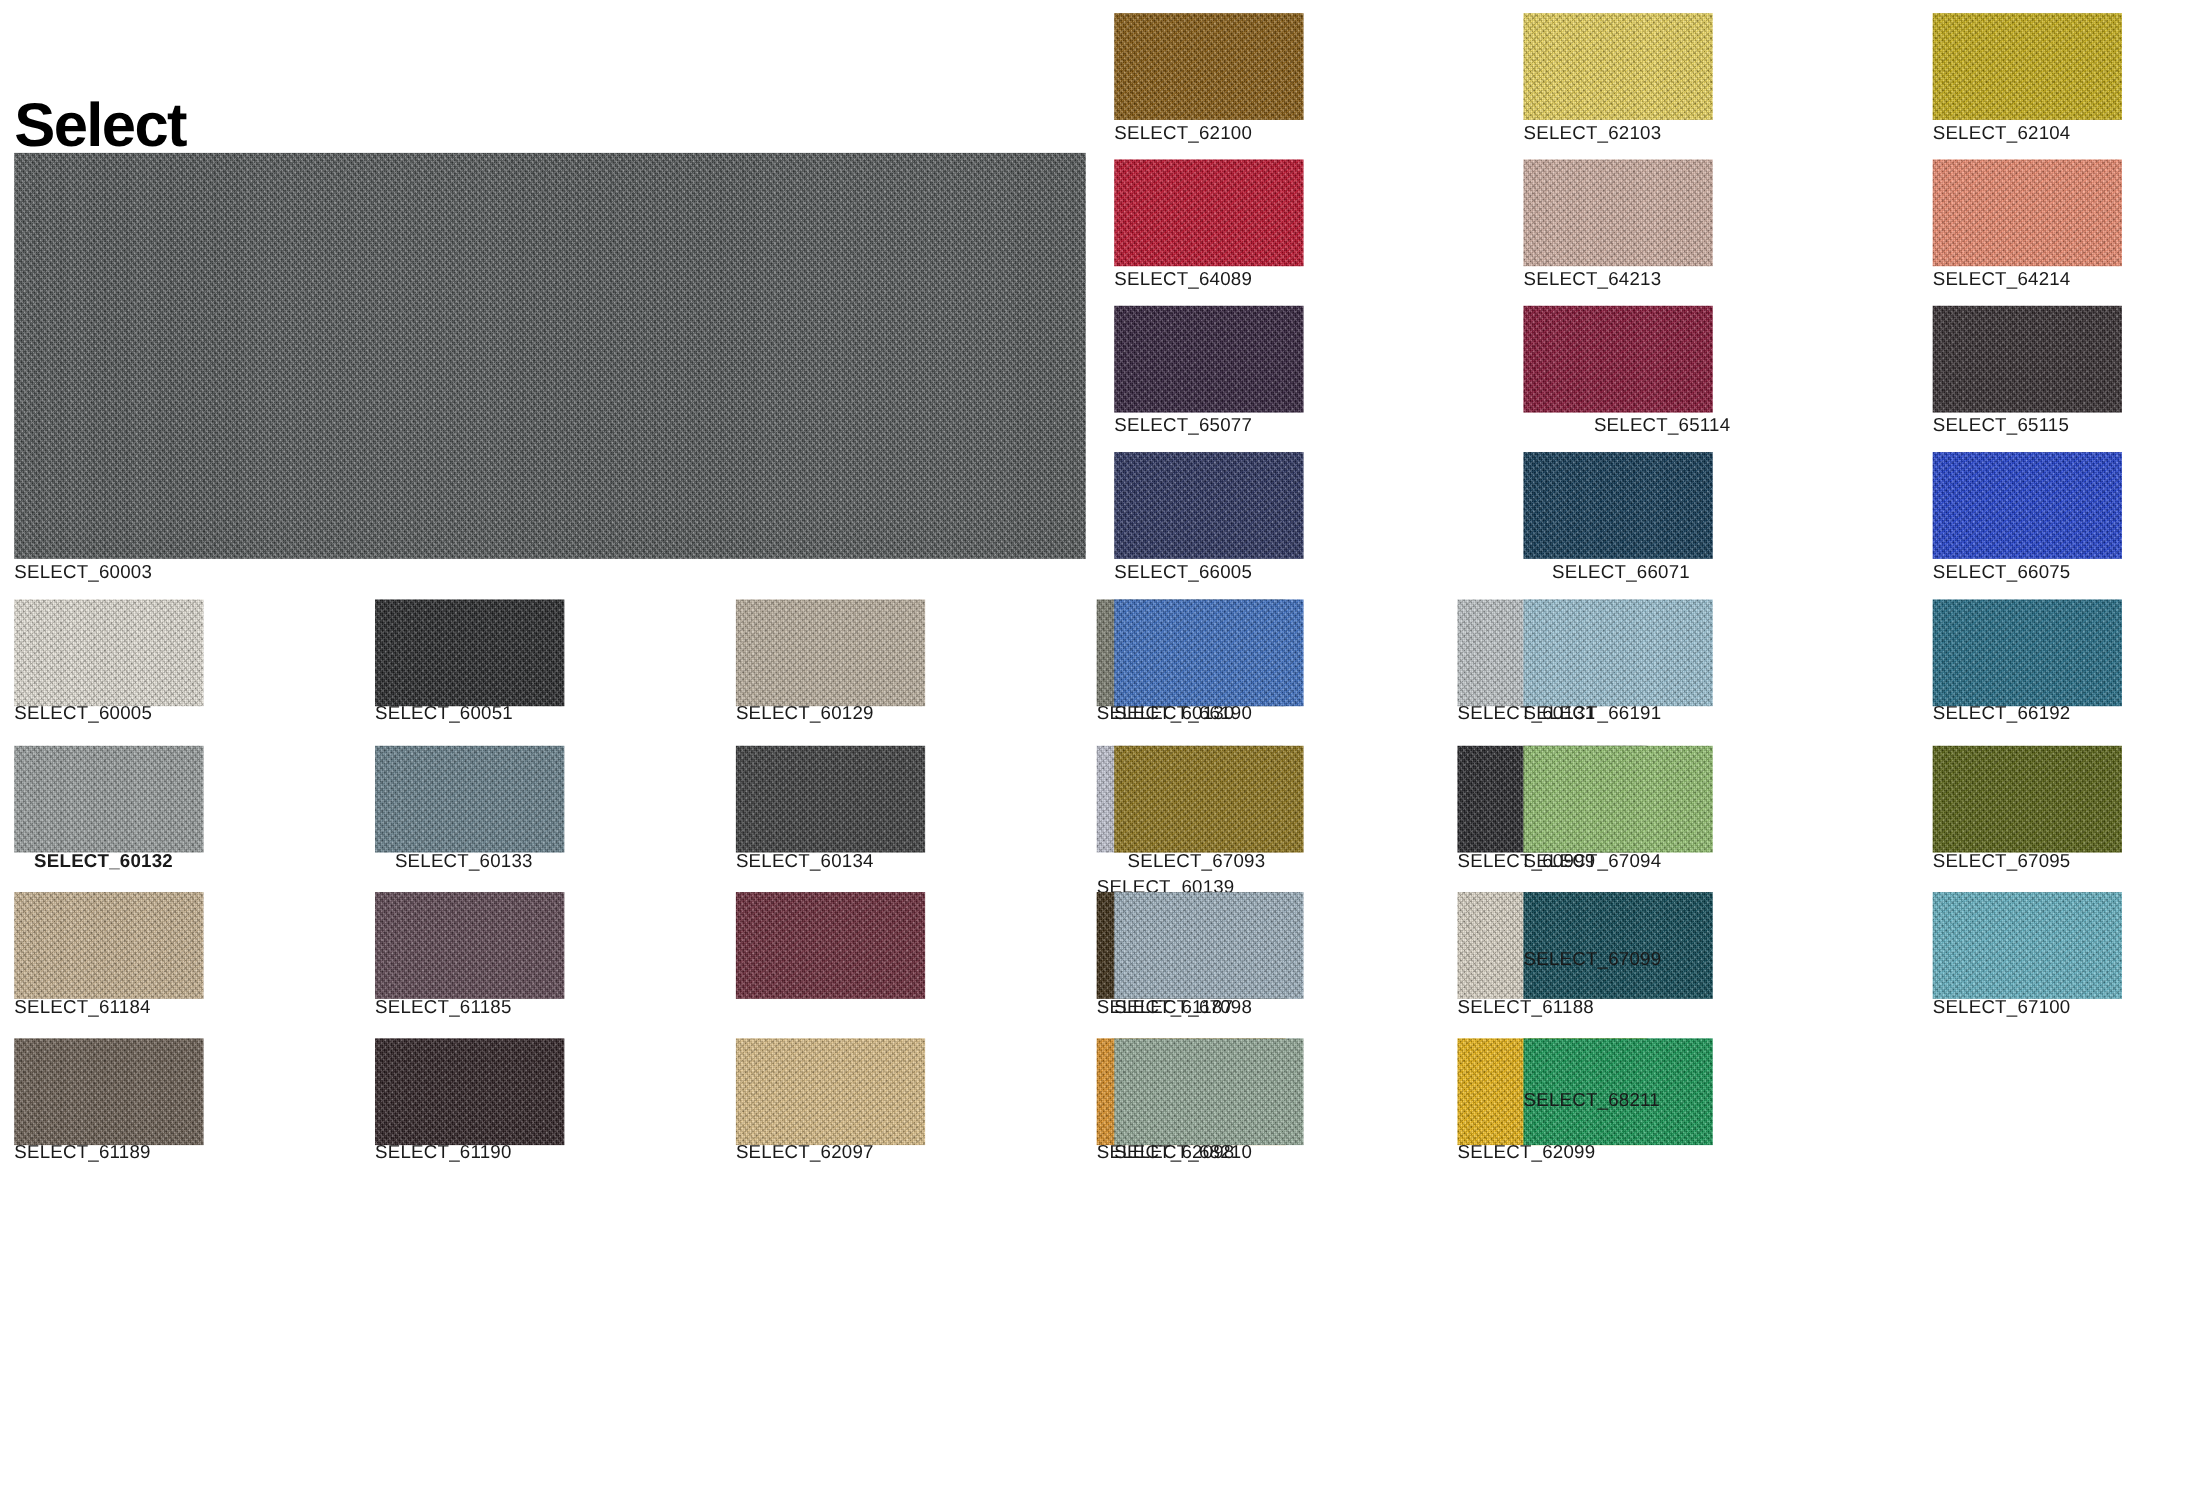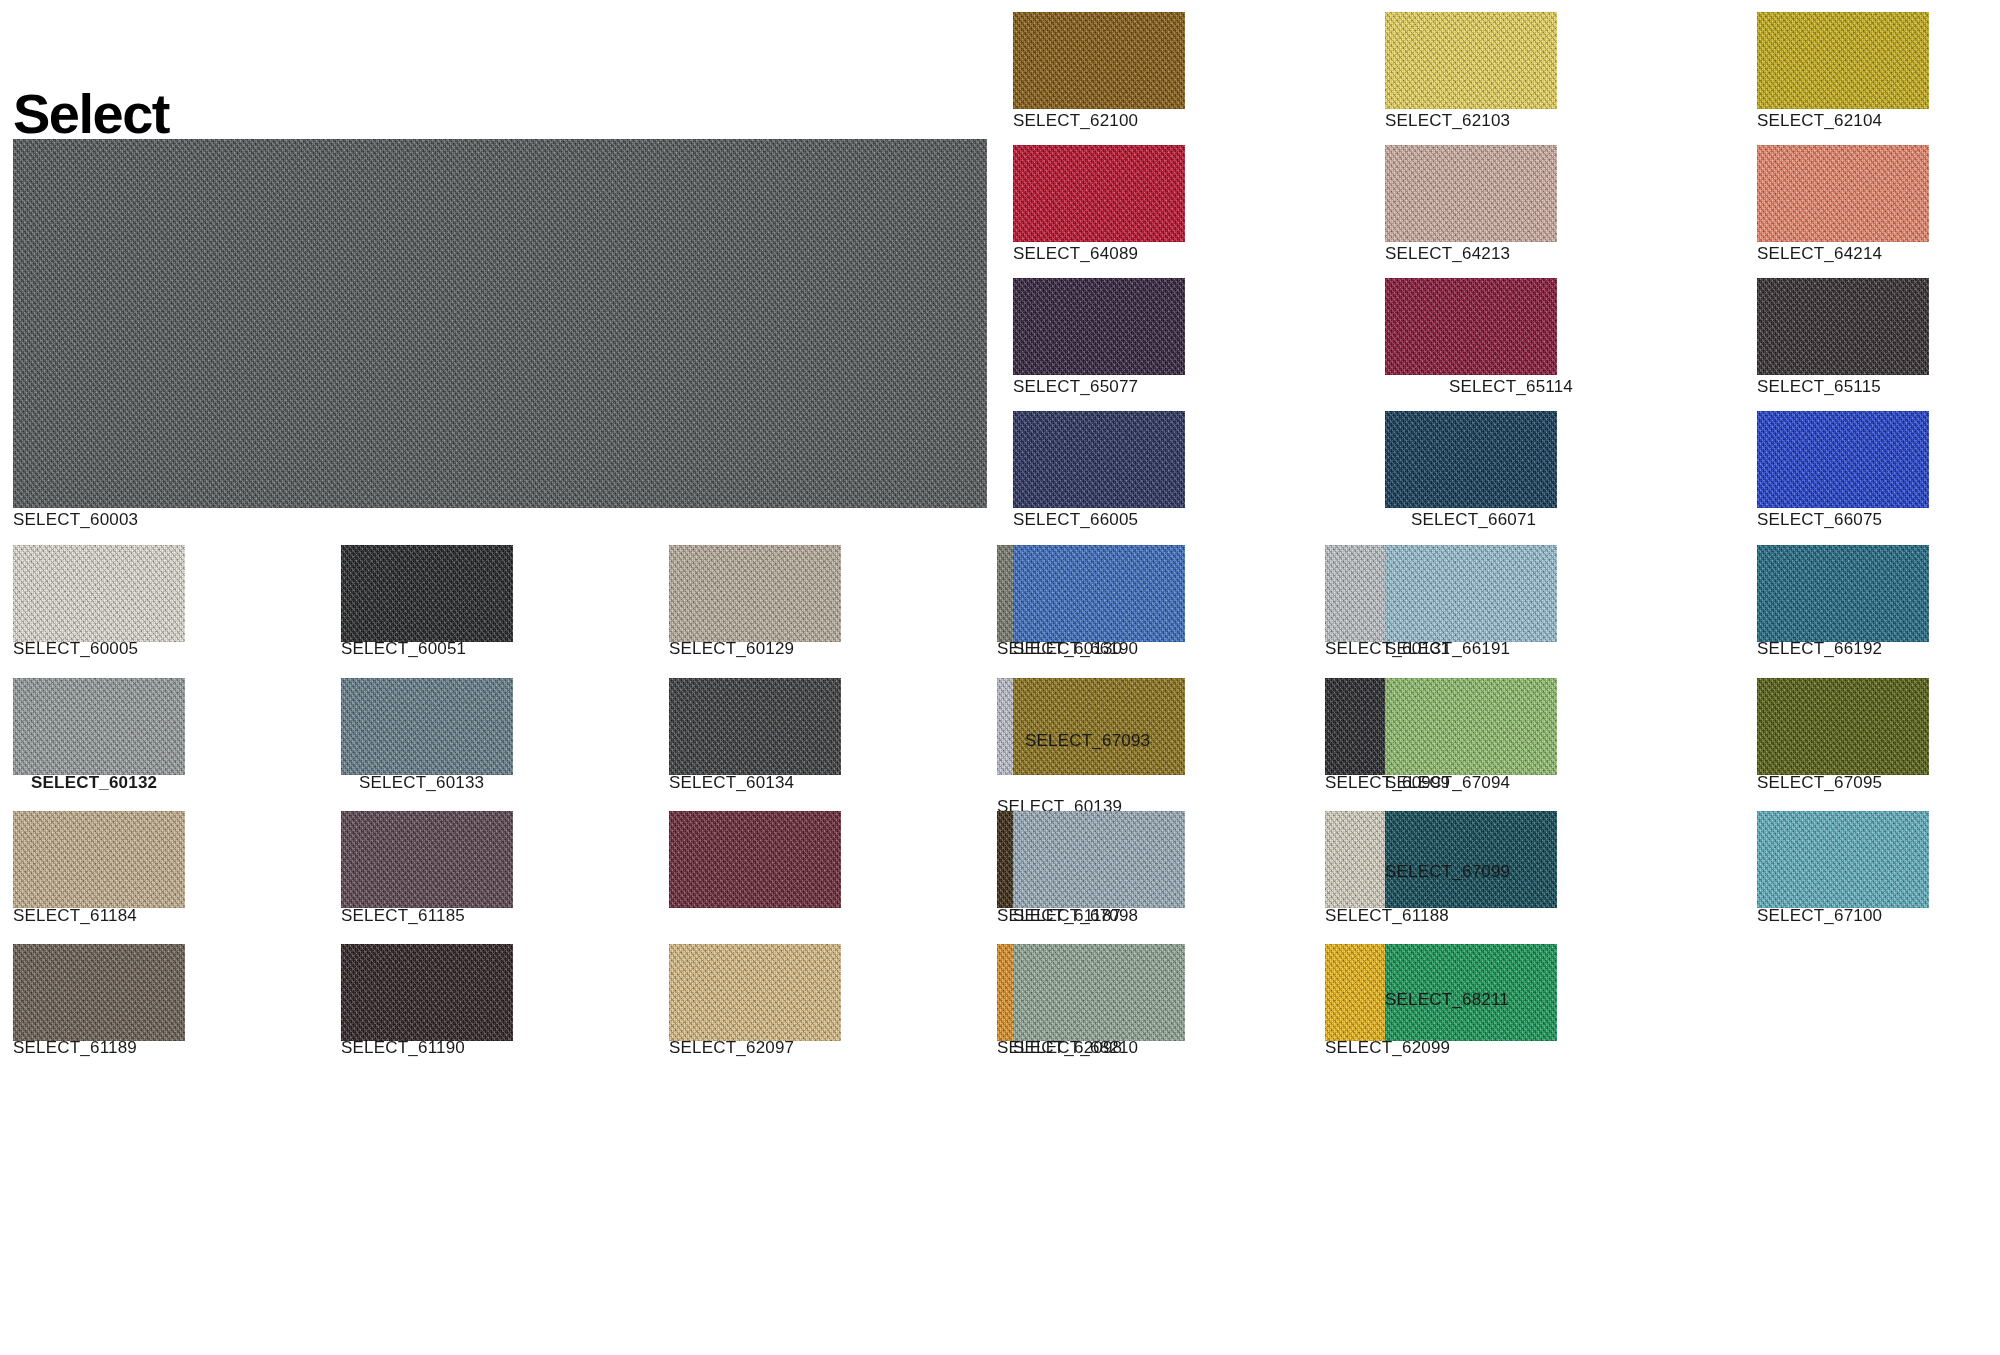--- a/index.html
+++ b/index.html
@@ -250,21 +250,21 @@
         <div class="swatch-chip" style="background-color: rgb(157, 198, 216);"></div>
       </div>
       <div class="swatch-label" style="left: 1385px; top: 639px;">SELECT_66191</div>
       <div class="swatch-cell" style="left: 1757px; top: 545px; width: 172px; height: 97px;">
         <div class="swatch-chip" style="background-color: rgb(31, 107, 134);"></div>
       </div>
       <div class="swatch-label" style="left: 1757px; top: 639px;">SELECT_66192</div>
       <div class="swatch-cell" style="left: 1013px; top: 678px; width: 172px; height: 97px;">
         <div class="swatch-chip" style="background-color: rgb(143, 117, 24);"></div>
       </div>
-      <div class="swatch-label" style="left: 1013px; top: 731px; padding-left: 12px;">SELECT_67093</div>
+      <div class="swatch-label" style="left: 1013px; top: 773px; padding-left: 12px;">SELECT_67093</div>
       <div class="swatch-cell" style="left: 1385px; top: 678px; width: 172px; height: 97px;">
         <div class="swatch-chip" style="background-color: rgb(148, 196, 112);"></div>
       </div>
       <div class="swatch-label" style="left: 1385px; top: 773px;">SELECT_67094</div>
       <div class="swatch-cell" style="left: 1757px; top: 678px; width: 172px; height: 97px;">
         <div class="swatch-chip" style="background-color: rgb(86, 97, 15);"></div>
       </div>
       <div class="swatch-label" style="left: 1757px; top: 773px;">SELECT_67095</div>
       <div class="swatch-cell" style="left: 1013px; top: 811px; width: 172px; height: 97px;">
         <div class="swatch-chip" style="background-color: rgb(157, 177, 191);"></div>

